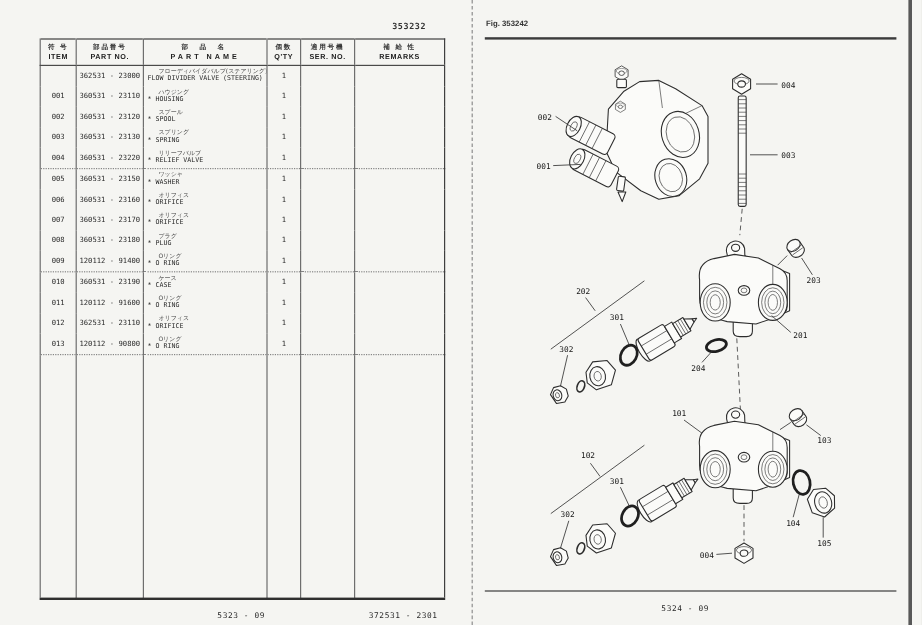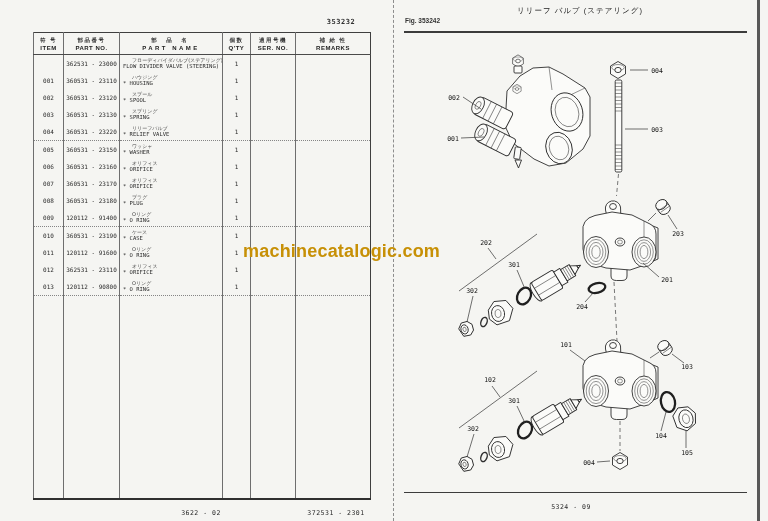--- a/index.html
+++ b/index.html
@@ -268,28 +268,27 @@
         <td></td>
           <td></td>
           <td></td>
           <td></td>
           <td></td>
           <td></td>
       </tr>
     </tbody>
   </table>
 
-  <div class="f-left">3622 - 02</div>
+  <div class="f-left">5323 - 09</div>
   <div class="f-right">372531 - 2301</div>
 
   <div class="fold"></div>
   <div class="edge"></div>
 
   <div class="fig-label">Fig. 353242</div>
-  <div class="title-jp">リリーフ バルブ (ステアリング)</div>
   <div class="title-rule"></div>
   <div class="footer-rule"></div>
   <div class="rfooter">5324 - 09</div>
 
   <svg class="diagram" width="362" height="458" viewBox="398 36 362 458" xmlns="http://www.w3.org/2000/svg">
     <defs>
       <g id="nut">
         <polygon class="fw" points="-7.5,-4 0,-8.5 7.5,-4 7.5,4 0,8.5 -7.5,4"></polygon>
         <ellipse class="thin" cx="0" cy="-2.5" rx="6.3" ry="3"></ellipse>
         <ellipse class="fw" cx="0" cy="0" rx="3.2" ry="2.6"></ellipse>
@@ -444,15 +443,14 @@
       <text x="566" y="347" class="callout">101</text>
       <text x="687" y="369" class="callout">103</text>
       <text x="490" y="382" class="callout">102</text>
       <text x="514" y="403" class="callout">301</text>
       <text x="473" y="431" class="callout">302</text>
       <text x="661" y="438" class="callout">104</text>
       <text x="687" y="455" class="callout">105</text>
       <text x="589" y="465" class="callout">004</text>
     </svg>
 
-  <div class="watermark">machinecatalogic.com</div>
 
 </div>
 
 </body></html>

